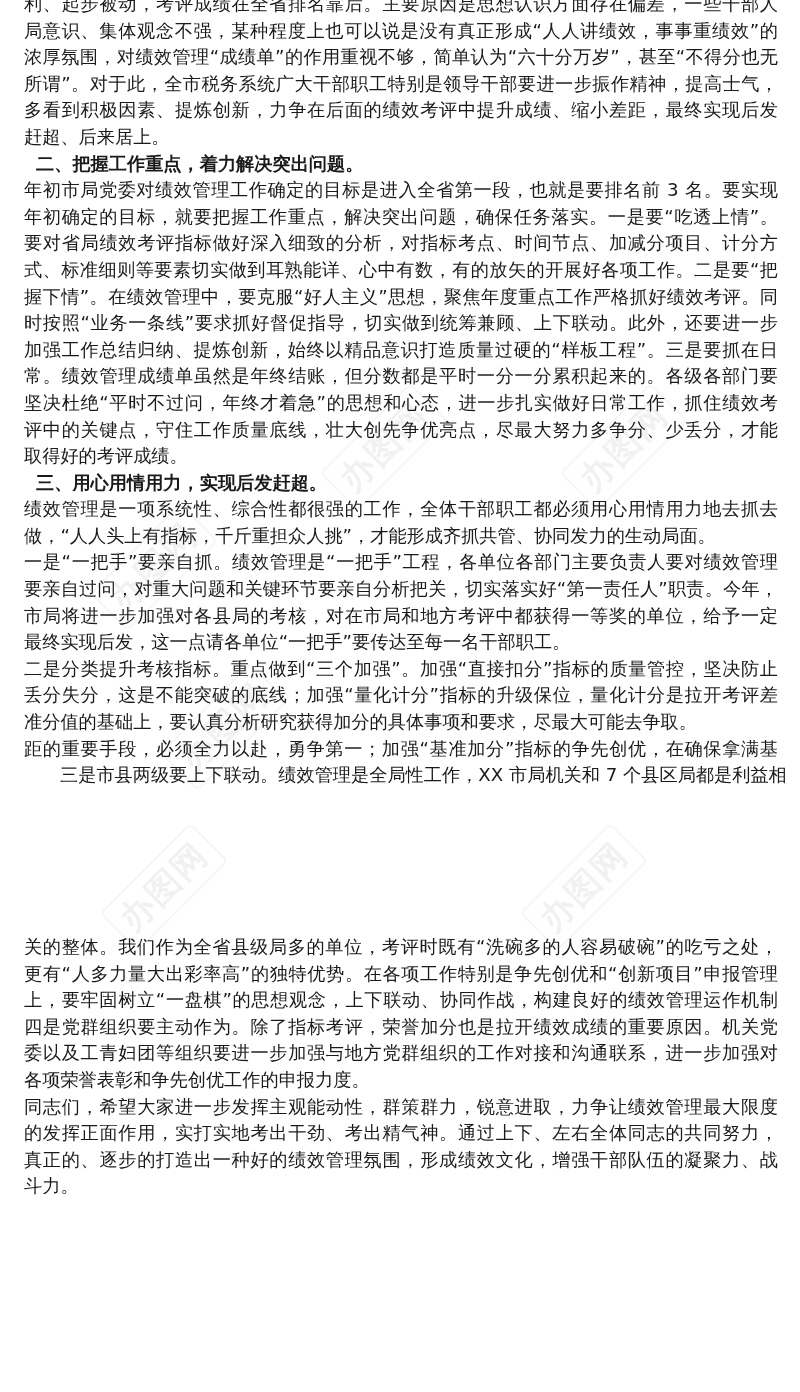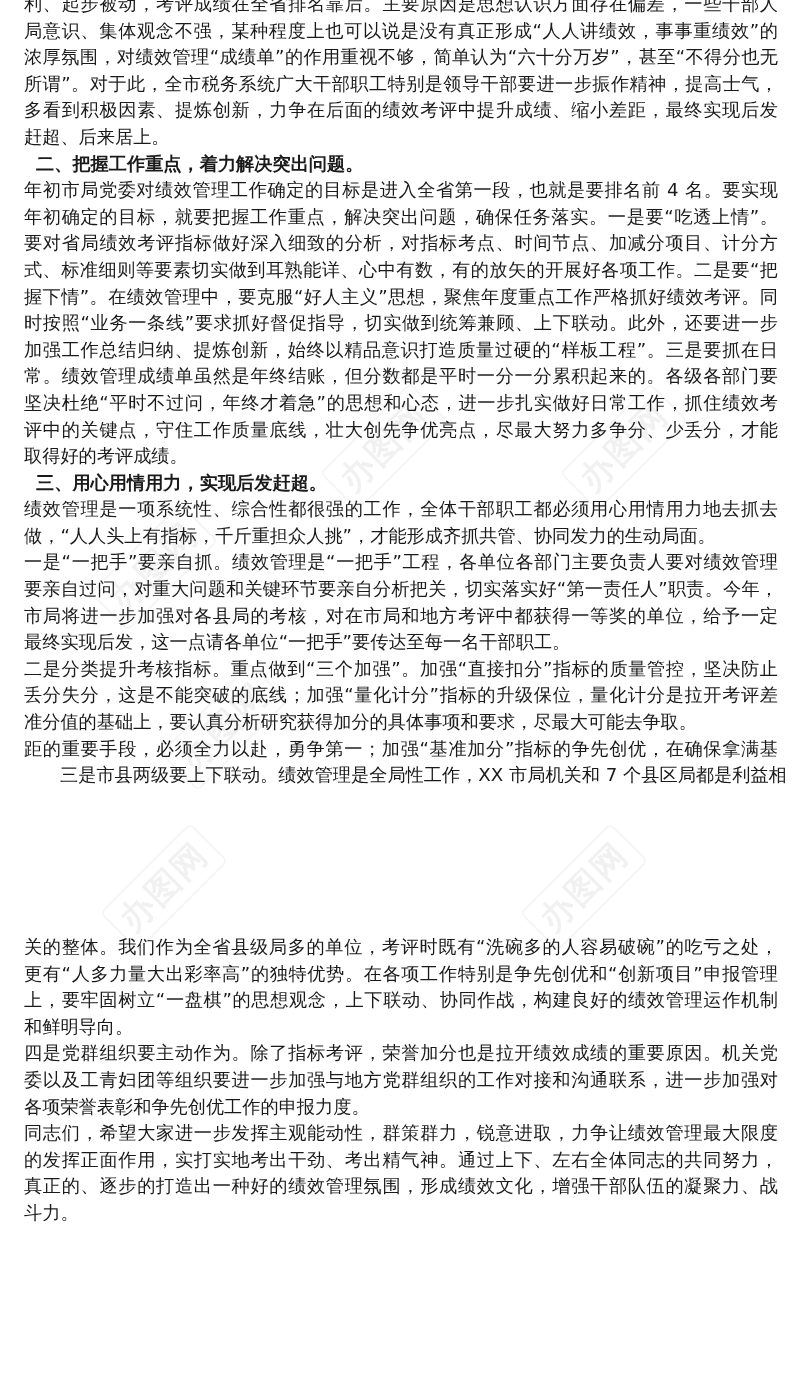--- a/index.html
+++ b/index.html
@@ -66,21 +66,21 @@
 <div class="watermark" style="left:520px; top:860px;">办图网</div>
 
 <div class="page page-1">
   <span class="line" style="white-space: nowrap; display: block;"><span>利、起步被动，考评成绩在全省排名靠后。主要原因是思想认识方面存在偏差，一些干部人</span></span>
   <span class="line" style="white-space: nowrap; display: block;"><span>局意识、集体观念不强，某种程度上也可以说是没有真正形成“人人讲绩效，事事重绩效”的</span></span>
   <span class="line" style="white-space: nowrap; display: block;"><span>浓厚氛围，对绩效管理“成绩单”的作用重视不够，简单认为“六十分万岁”，甚至“不得分也无</span></span>
   <span class="line" style="white-space: nowrap; display: block;"><span>所谓”。对于此，全市税务系统广大干部职工特别是领导干部要进一步振作精神，提高士气，</span></span>
   <span class="line" style="white-space: nowrap; display: block;"><span>多看到积极因素、提炼创新，力争在后面的绩效考评中提升成绩、缩小差距，最终实现后发</span></span>
   <span class="line last" style="white-space: nowrap; display: block;"><span>赶超、后来居上。</span></span>
   <span class="line heading" style="white-space: nowrap; display: block;"><span>二、把握工作重点，着力解决突出问题。</span></span>
-  <span class="line" style="white-space: nowrap; display: block;"><span>年初市局党委对绩效管理工作确定的目标是进入全省第一段，也就是要排名前 4 名。要实现</span></span>
+  <span class="line" style="white-space: nowrap; display: block;"><span>年初市局党委对绩效管理工作确定的目标是进入全省第一段，也就是要排名前 3 名。要实现</span></span>
   <span class="line" style="white-space: nowrap; display: block;"><span>年初确定的目标，就要把握工作重点，解决突出问题，确保任务落实。一是要“吃透上情”。</span></span>
   <span class="line" style="white-space: nowrap; display: block;"><span>要对省局绩效考评指标做好深入细致的分析，对指标考点、时间节点、加减分项目、计分方</span></span>
   <span class="line" style="white-space: nowrap; display: block;"><span>式、标准细则等要素切实做到耳熟能详、心中有数，有的放矢的开展好各项工作。二是要“把</span></span>
   <span class="line" style="white-space: nowrap; display: block;"><span>握下情”。在绩效管理中，要克服“好人主义”思想，聚焦年度重点工作严格抓好绩效考评。同</span></span>
   <span class="line" style="white-space: nowrap; display: block;"><span>时按照“业务一条线”要求抓好督促指导，切实做到统筹兼顾、上下联动。此外，还要进一步</span></span>
   <span class="line" style="white-space: nowrap; display: block;"><span>加强工作总结归纳、提炼创新，始终以精品意识打造质量过硬的“样板工程”。三是要抓在日</span></span>
   <span class="line" style="white-space: nowrap; display: block;"><span>常。绩效管理成绩单虽然是年终结账，但分数都是平时一分一分累积起来的。各级各部门要</span></span>
   <span class="line" style="white-space: nowrap; display: block;"><span>坚决杜绝“平时不过问，年终才着急”的思想和心态，进一步扎实做好日常工作，抓住绩效考</span></span>
   <span class="line" style="white-space: nowrap; display: block;"><span>评中的关键点，守住工作质量底线，壮大创先争优亮点，尽最大努力多争分、少丢分，才能</span></span>
   <span class="line last" style="white-space: nowrap; display: block;"><span>取得好的考评成绩。</span></span>
@@ -95,21 +95,20 @@
   <span class="line" style="white-space: nowrap; display: block;"><span>丢分失分，这是不能突破的底线；加强“量化计分”指标的升级保位，量化计分是拉开考评差</span></span>
   <span class="line last" style="white-space: nowrap; display: block;"><span>准分值的基础上，要认真分析研究获得加分的具体事项和要求，尽最大可能去争取。</span></span>
   <span class="line" style="white-space: nowrap; display: block;"><span>距的重要手段，必须全力以赴，勇争第一；加强“基准加分”指标的争先创优，在确保拿满基</span></span>
   <span class="line" style="white-space: nowrap; display: block; margin-left: 36px;"><span>三是市县两级要上下联动。绩效管理是全局性工作，XX 市局机关和 7 个县区局都是利益相</span></span>
 </div>
 
 <div class="page page-2">
   <span class="line" style="white-space: nowrap; display: block;"><span>关的整体。我们作为全省县级局多的单位，考评时既有“洗碗多的人容易破碗”的吃亏之处，</span></span>
   <span class="line" style="white-space: nowrap; display: block;"><span>更有“人多力量大出彩率高”的独特优势。在各项工作特别是争先创优和“创新项目”申报管理</span></span>
   <span class="line" style="white-space: nowrap; display: block;"><span>上，要牢固树立“一盘棋”的思想观念，上下联动、协同作战，构建良好的绩效管理运作机制</span></span>
-  <span class="line last" style="white-space: nowrap; display: block;"><span>和鲜明导向。</span></span>
   <span class="line" style="white-space: nowrap; display: block;"><span>四是党群组织要主动作为。除了指标考评，荣誉加分也是拉开绩效成绩的重要原因。机关党</span></span>
   <span class="line" style="white-space: nowrap; display: block;"><span>委以及工青妇团等组织要进一步加强与地方党群组织的工作对接和沟通联系，进一步加强对</span></span>
   <span class="line last" style="white-space: nowrap; display: block;"><span>各项荣誉表彰和争先创优工作的申报力度。</span></span>
   <span class="line" style="white-space: nowrap; display: block;"><span>同志们，希望大家进一步发挥主观能动性，群策群力，锐意进取，力争让绩效管理最大限度</span></span>
   <span class="line" style="white-space: nowrap; display: block;"><span>的发挥正面作用，实打实地考出干劲、考出精气神。通过上下、左右全体同志的共同努力，</span></span>
   <span class="line" style="white-space: nowrap; display: block;"><span>真正的、逐步的打造出一种好的绩效管理氛围，形成绩效文化，增强干部队伍的凝聚力、战</span></span>
   <span class="line last" style="white-space: nowrap; display: block;"><span>斗力。</span></span>
 </div>
 
 </body></html>

